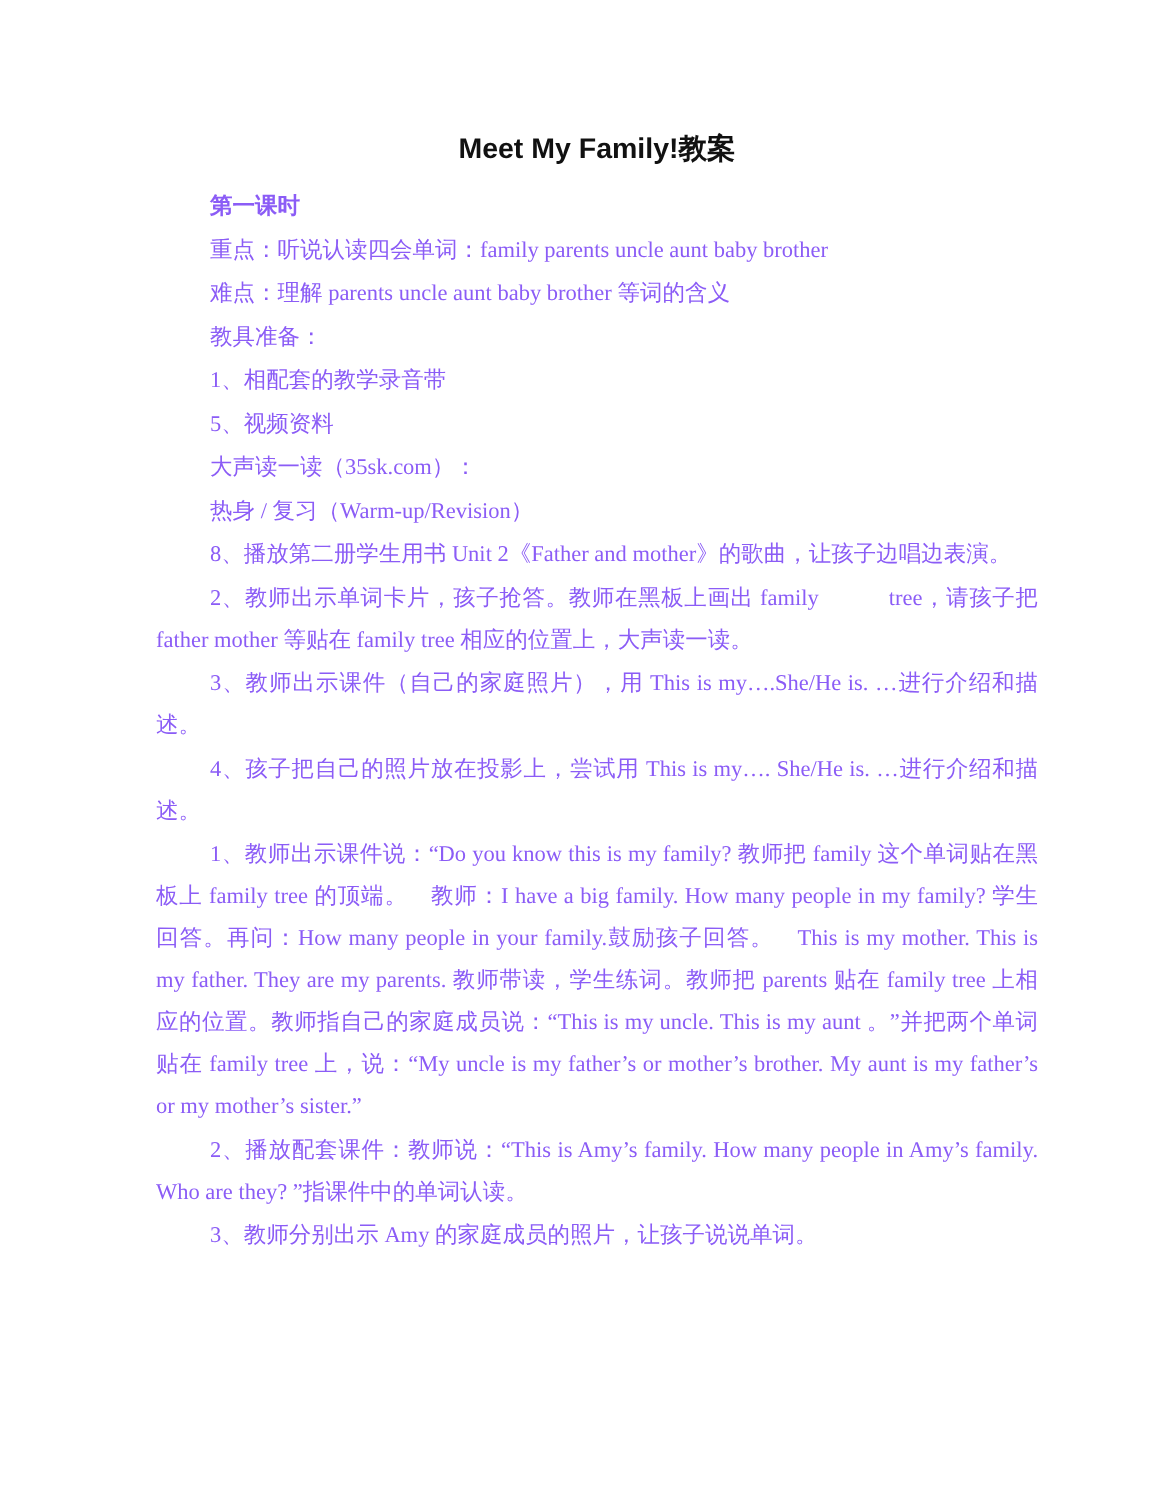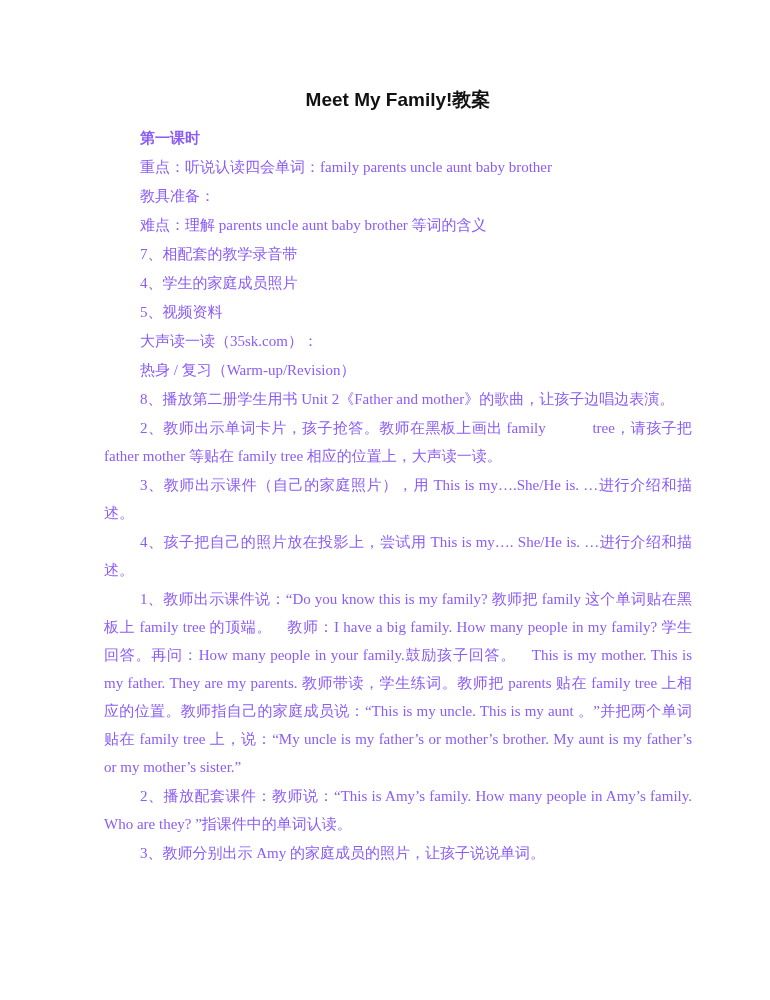--- a/index.html
+++ b/index.html
@@ -47,24 +47,23 @@
   }
 </style>
 </head>
 <body>
 
 <div class="page">
   <h1 class="doc-title">Meet My Family!教案</h1>
   <div class="doc-body">
       <p class="para bold">第一课时</p>
       <p class="para">重点：听说认读四会单词：family parents uncle aunt baby brother</p>
+      <p class="para">难点：理解 parents uncle aunt baby brother 等词的含义</p>
       <p class="para">教具准备：</p>
-      <p class="para">难点：理解 parents uncle aunt baby brother 等词的含义</p>
-      <p class="para">7、相配套的教学录音带</p>
-      <p class="para">4、学生的家庭成员照片</p>
+      <p class="para">1、相配套的教学录音带</p>
       <p class="para">5、视频资料</p>
       <p class="para">大声读一读（35sk.com）：</p>
       <p class="para">热身 / 复习（Warm-up/Revision）</p>
       <p class="para">8、播放第二册学生用书 Unit 2《Father and mother》的歌曲，让孩子边唱边表演。</p>
       <p class="para">2、教师出示单词卡片，孩子抢答。教师在黑板上画出 family　　　tree，请孩子把 father mother 等贴在 family tree 相应的位置上，大声读一读。</p>
       <p class="para">3、教师出示课件（自己的家庭照片），用 This is my….She/He is. …进行介绍和描述。</p>
       <p class="para">4、孩子把自己的照片放在投影上，尝试用 This is my…. She/He is. …进行介绍和描述。</p>
       <p class="para">1、教师出示课件说：“Do you know this is my family?  教师把 family 这个单词贴在黑板上 family tree 的顶端。　教师：I have a big family. How many people in my family?  学生回答。再问：How many people in your family.鼓励孩子回答。　This is my mother. This is my father. They are my parents.  教师带读，学生练词。教师把 parents 贴在 family tree 上相应的位置。教师指自己的家庭成员说：“This is my uncle. This is my aunt 。”并把两个单词贴在 family tree 上，说：“My uncle is my father’s or mother’s brother. My aunt is my father’s or my mother’s sister.”</p>
       <p class="para">2、播放配套课件：教师说：“This is Amy’s family. How many people in Amy’s family. Who are they?  ”指课件中的单词认读。</p>
       <p class="para">3、教师分别出示 Amy 的家庭成员的照片，让孩子说说单词。</p>

